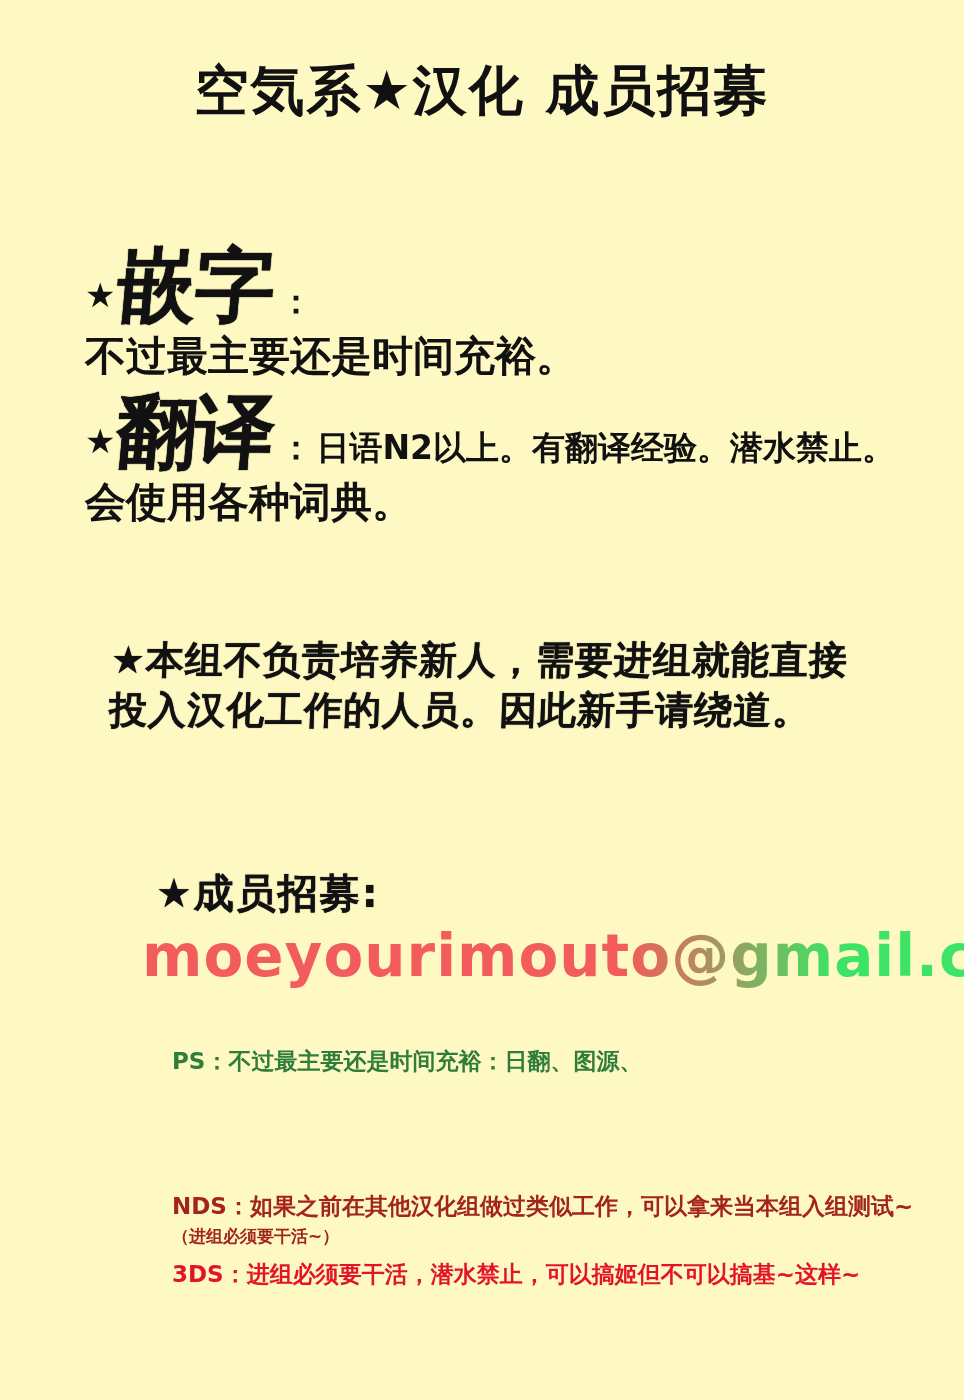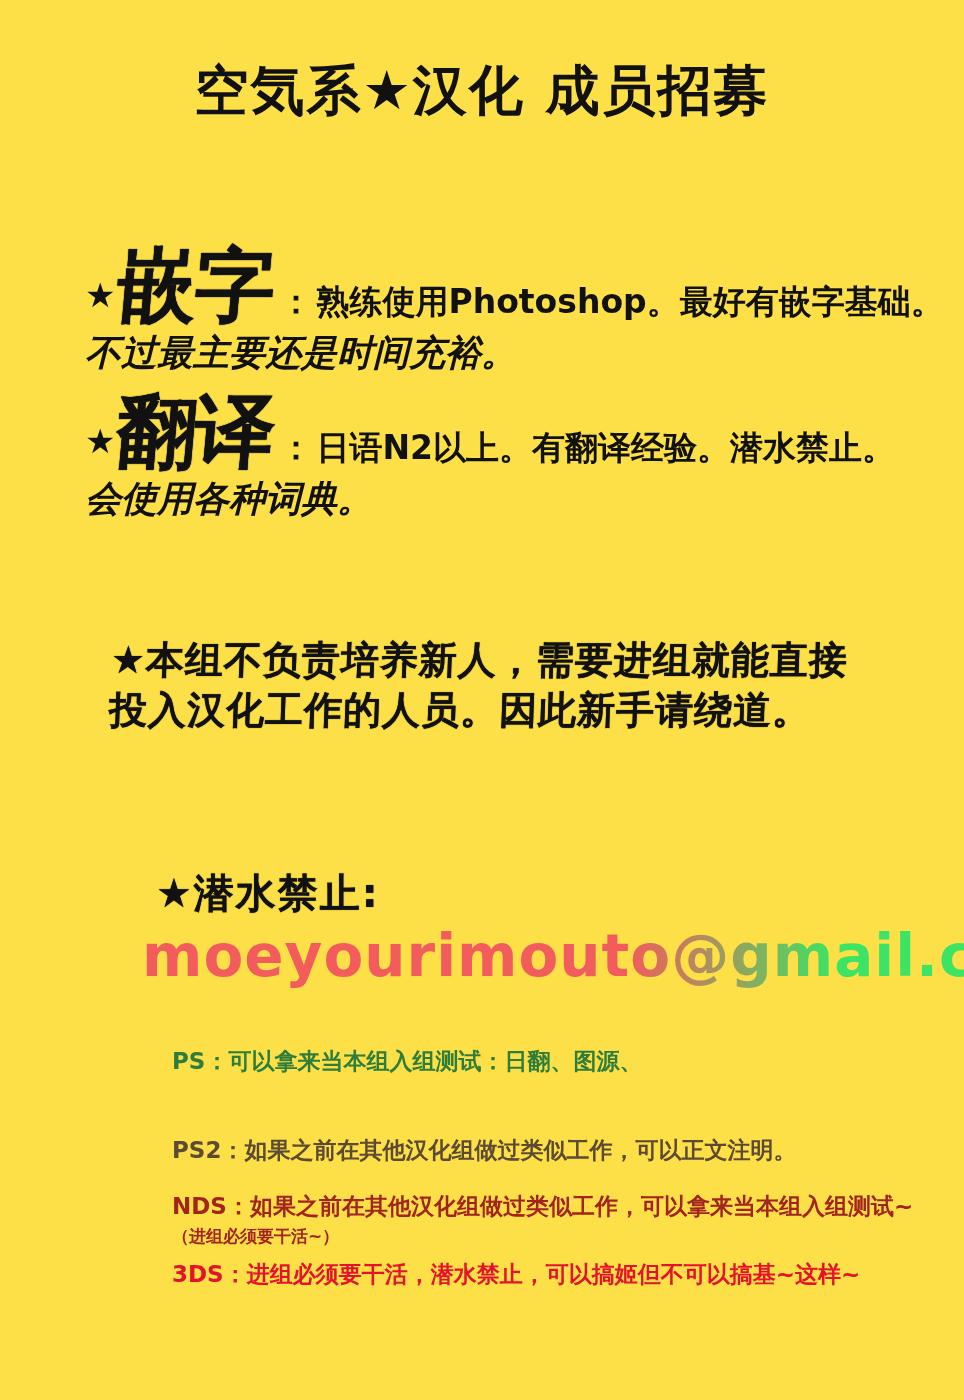--- a/index.html
+++ b/index.html
@@ -4,21 +4,21 @@
 <style>
   * { margin: 0; padding: 0; box-sizing: border-box; }
   html, body { background: #ffffff; }
   body { font-family: "DejaVu Sans", "Liberation Sans", sans-serif; }
 
   .poster {
     position: relative;
     width: 964px;
     height: 1400px;
     margin: 0 auto;
-    background: #fde047;
+    background: #fef9c3;
     overflow: hidden;
     color: #111111;
   }
 
   .title {
     position: absolute;
     top: 55px;
     left: 0;
     width: 100%;
     text-align: center;
@@ -44,21 +44,21 @@
     font-size: 80px;
     font-weight: 900;
     line-height: 0.95;
     letter-spacing: -2px;
     transform: skewX(-5deg);
     display: inline-block;
     text-shadow: 0 0 1px #111, 0 0 1px #111;
   }
   .role-colon { font-size: 33px; font-weight: 700; margin: 0 4px 0 6px; }
   .role-desc { font-size: 33px; font-weight: 600; }
-  .role-line2 { font-size: 36px; font-weight: 600; margin-top: 4px; font-style: italic; }
+  .role-line2 { font-size: 41px; font-weight: 600; margin-top: 4px; }
 
   .notice {
     position: absolute;
     left: 110px;
     top: 635px;
     font-size: 38px;
     font-weight: 900;
     line-height: 1.32;
     letter-spacing: 1px;
     text-shadow: 0 0 1px #111;
@@ -101,51 +101,47 @@
 
 <div class="poster">
 
   <h1 class="title">空気系★汉化 成员招募</h1>
 
   <section class="role role-1">
     <div class="role-head">
       <span class="role-star">★</span>
       <span class="role-name">嵌字</span>
       <span class="role-colon">：</span>
-      <span class="role-desc">熟练使用Photoshop。最好有嵌字基础。</span>
     </div>
     <div class="role-line2">不过最主要还是时间充裕。</div>
   </section>
 
   <section class="role role-2">
     <div class="role-head">
       <span class="role-star">★</span>
       <span class="role-name">翻译</span>
       <span class="role-colon">：</span>
       <span class="role-desc">日语N2以上。有翻译经验。潜水禁止。</span>
     </div>
     <div class="role-line2">会使用各种词典。</div>
   </section>
 
   <div class="notice">
     <div>★本组不负责培养新人，需要进组就能直接</div>
     <div>投入汉化工作的人员。因此新手请绕道。</div>
   </div>
 
-  <div class="contact-heading">★潜水禁止:</div>
+  <div class="contact-heading">★成员招募:</div>
 
   <div class="email" style="background-image: linear-gradient(90deg, rgb(242, 92, 92) 0%, rgb(242, 92, 92) 52%, rgb(60, 227, 100) 74%, rgb(60, 227, 100) 100%);">moeyourimouto@gmail.com</div>
 
   <div class="note note-ps" style="color: rgb(46, 125, 59);">
-    <div>PS：可以拿来当本组入组测试：日翻、图源、</div>
+    <div>PS：不过最主要还是时间充裕：日翻、图源、</div>
   </div>
 
-  <div class="note note-ps2" style="color: rgb(93, 74, 51);">
-    <div>PS2：如果之前在其他汉化组做过类似工作，可以正文注明。</div>
-  </div>
 
   <div class="note note-nds" style="color: rgb(163, 36, 31);">
     <div>NDS：如果之前在其他汉化组做过类似工作，可以拿来当本组入组测试~</div>
     <div class="note-sub">（进组必须要干活~）</div>
   </div>
 
   <div class="note note-3ds" style="color: rgb(227, 19, 43);">
     <div>3DS：进组必须要干活，潜水禁止，可以搞姬但不可以搞基~这样~</div>
   </div>
 

